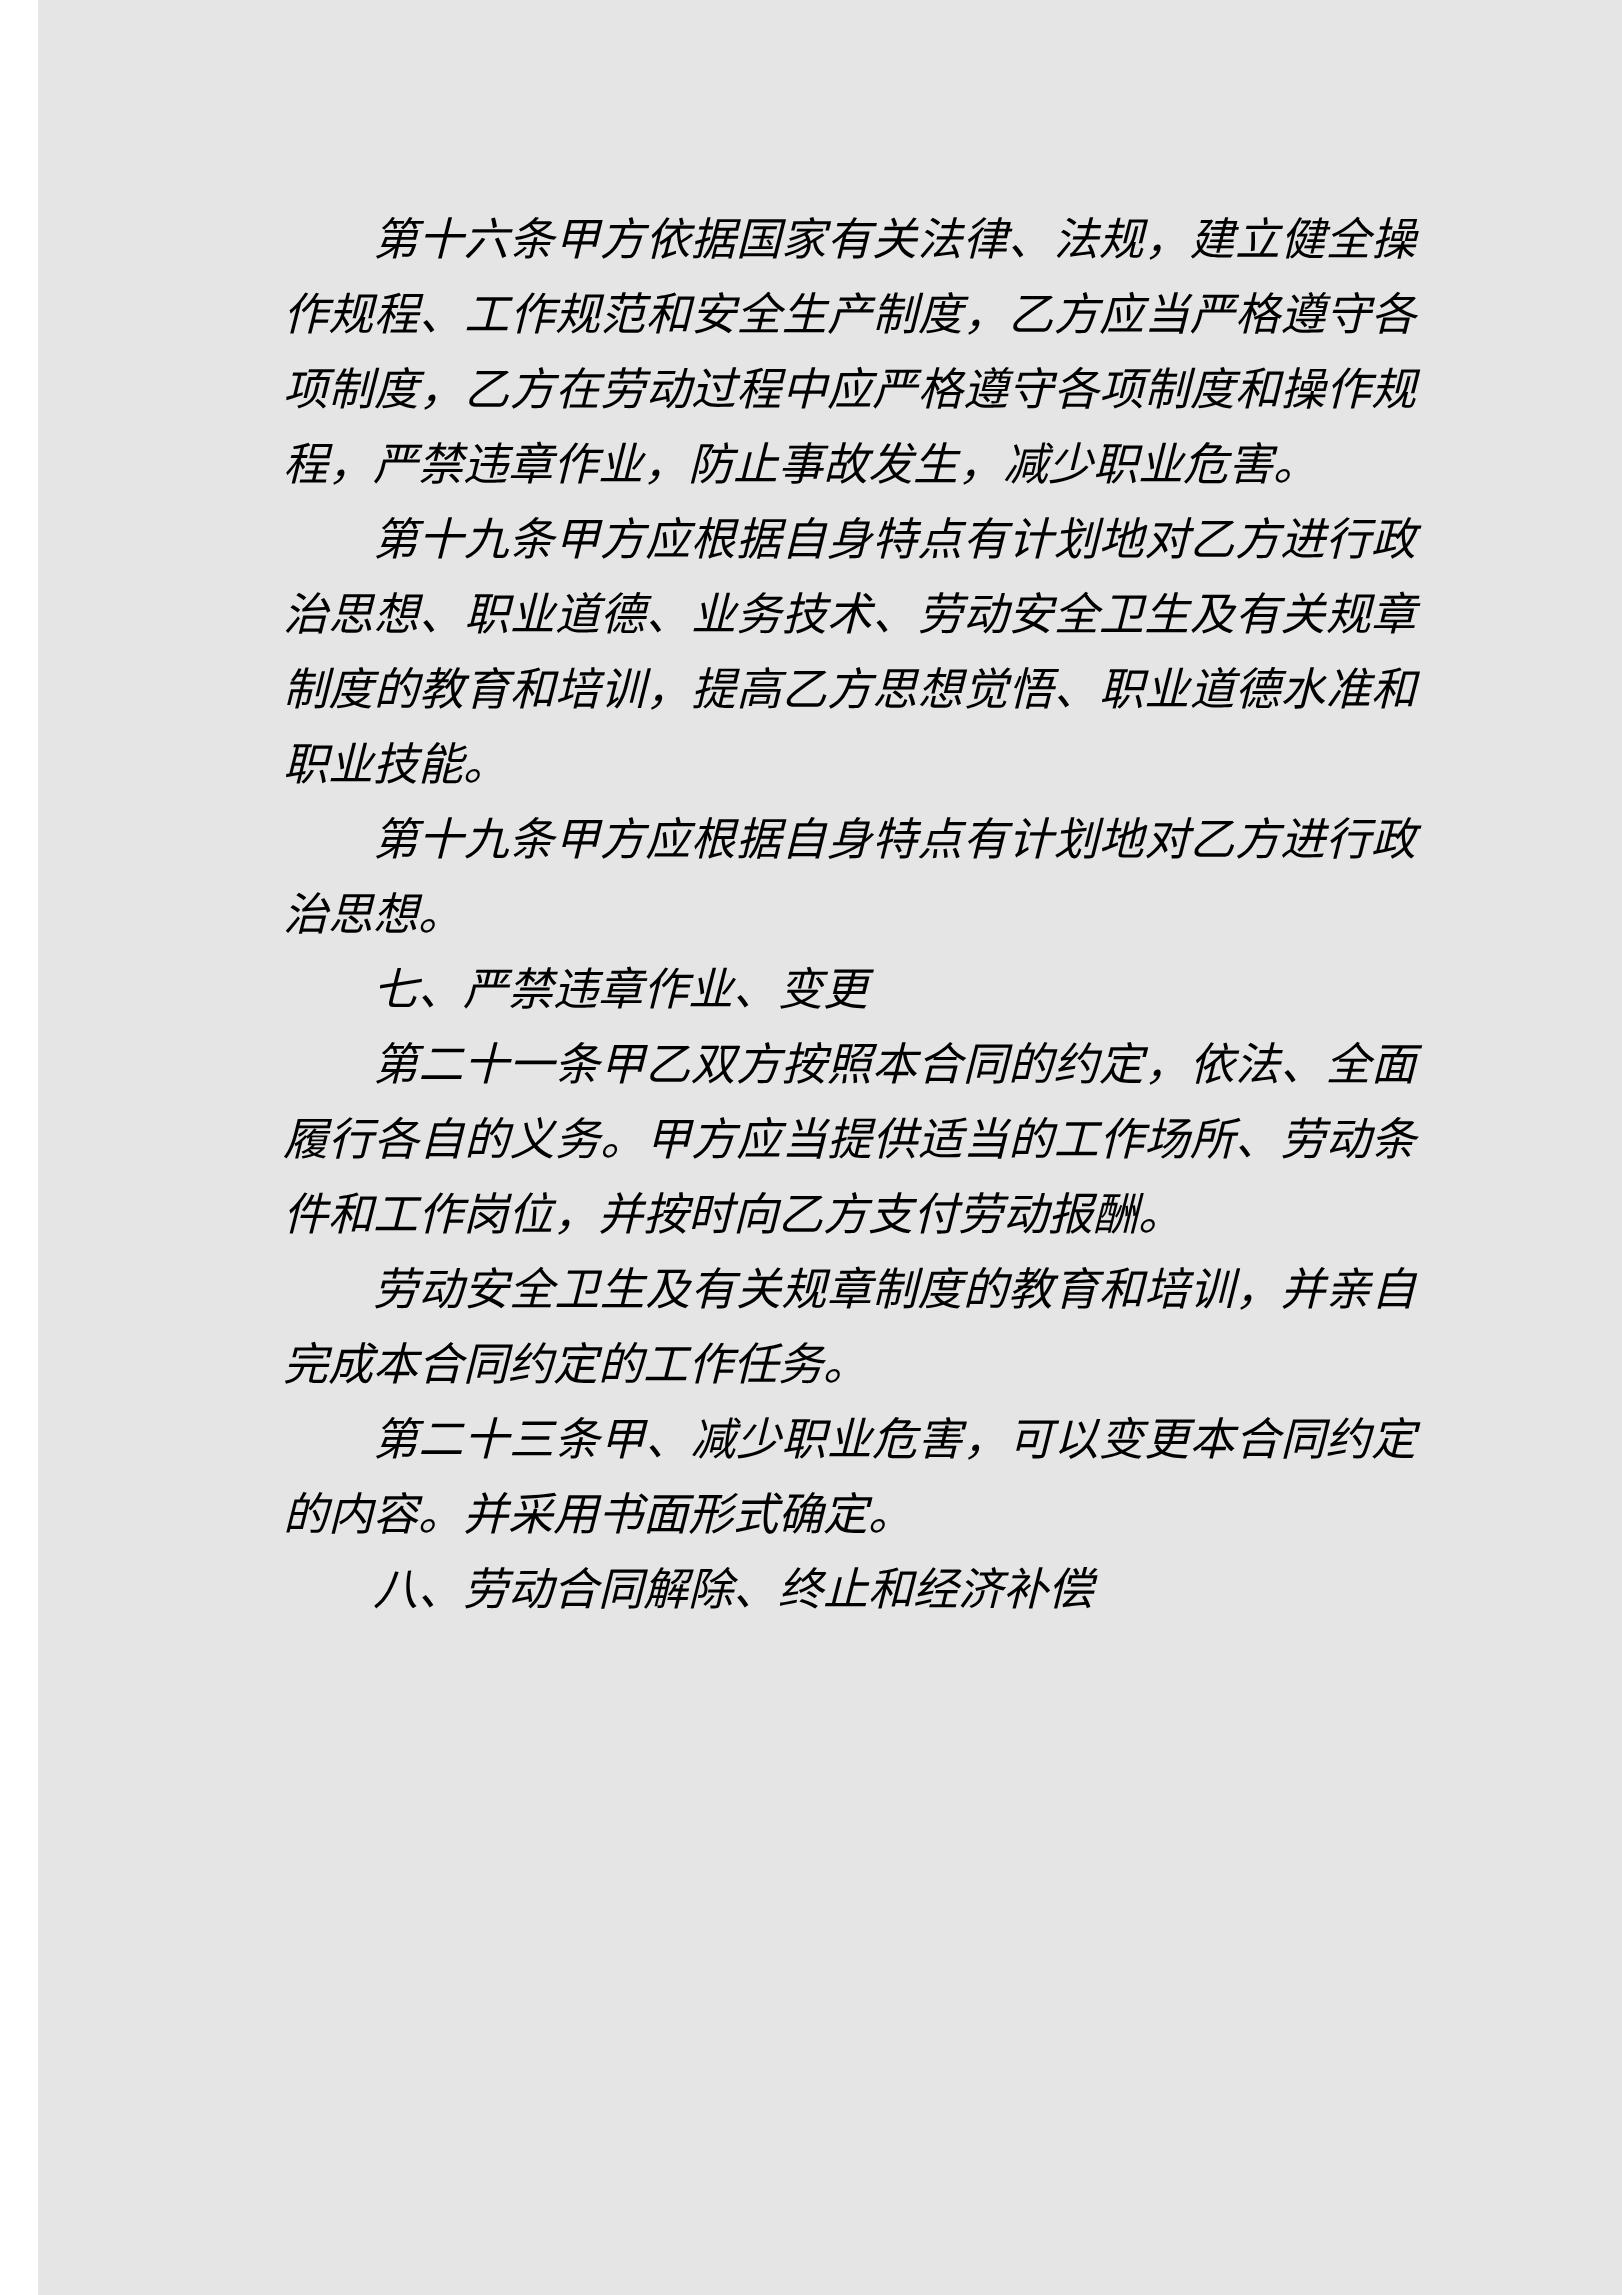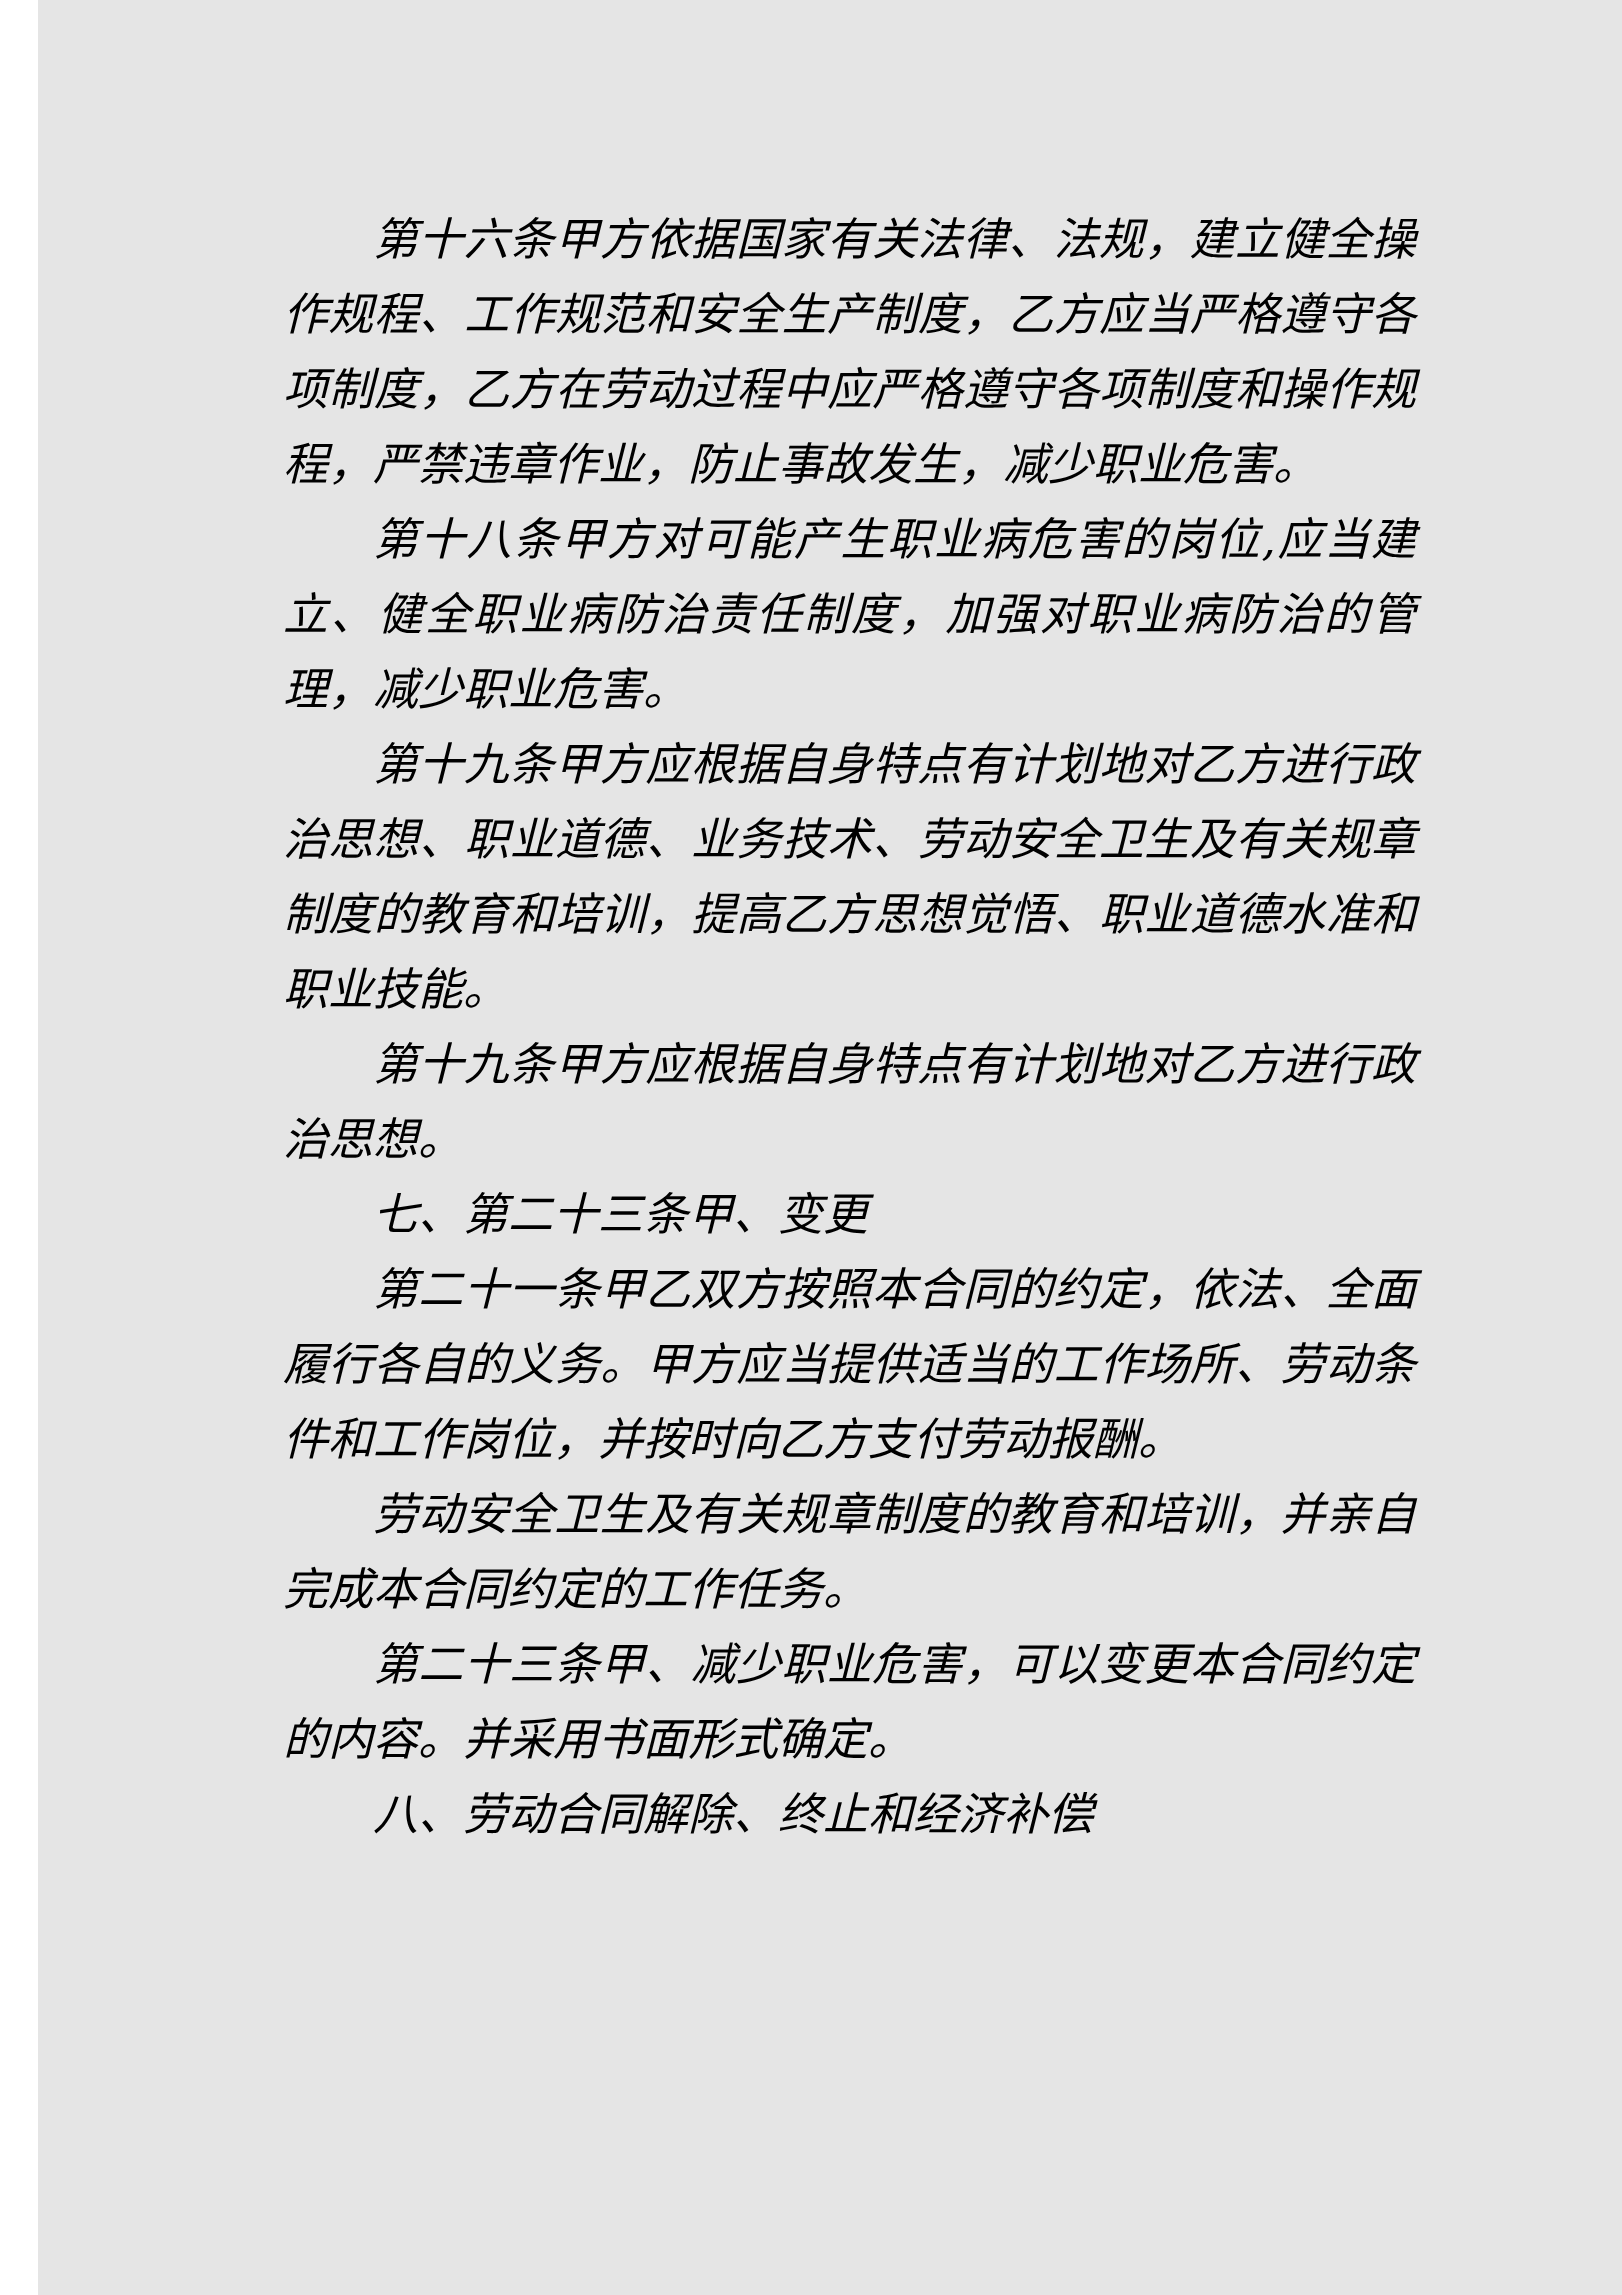--- a/index.html
+++ b/index.html
@@ -31,23 +31,22 @@
     word-break: break-all;
   }
 </style>
 </head>
 <body>
 
 <div class="page" lang="zh-CN">
   <div class="doc-body">
 
   <p>第十六条甲方依据国家有关法律、法规，建立健全操作规程、工作规范和安全生产制度，乙方应当严格遵守各项制度，乙方在劳动过程中应严格遵守各项制度和操作规程，严禁违章作业，防止事故发生，减少职业危害。</p>
-      <p>第十八条甲方对可能产生职业病危害的岗位,应当建立、健全职业病防治责任制度，加强对职业病防治的管理，减少职业危害。</p>
       <p>第十九条甲方应根据自身特点有计划地对乙方进行政治思想、职业道德、业务技术、劳动安全卫生及有关规章制度的教育和培训，提高乙方思想觉悟、职业道德水准和职业技能。</p>
       <p>第十九条甲方应根据自身特点有计划地对乙方进行政治思想。</p>
-      <p>七、第二十三条甲、变更</p>
+      <p>七、严禁违章作业、变更</p>
       <p>第二十一条甲乙双方按照本合同的约定，依法、全面履行各自的义务。甲方应当提供适当的工作场所、劳动条件和工作岗位，并按时向乙方支付劳动报酬。</p>
       <p>劳动安全卫生及有关规章制度的教育和培训，并亲自完成本合同约定的工作任务。</p>
       <p>第二十三条甲、减少职业危害，可以变更本合同约定的内容。并采用书面形式确定。</p>
       <p>八、劳动合同解除、终止和经济补偿</p>
     </div>
 </div>
 
 
 </body></html>

